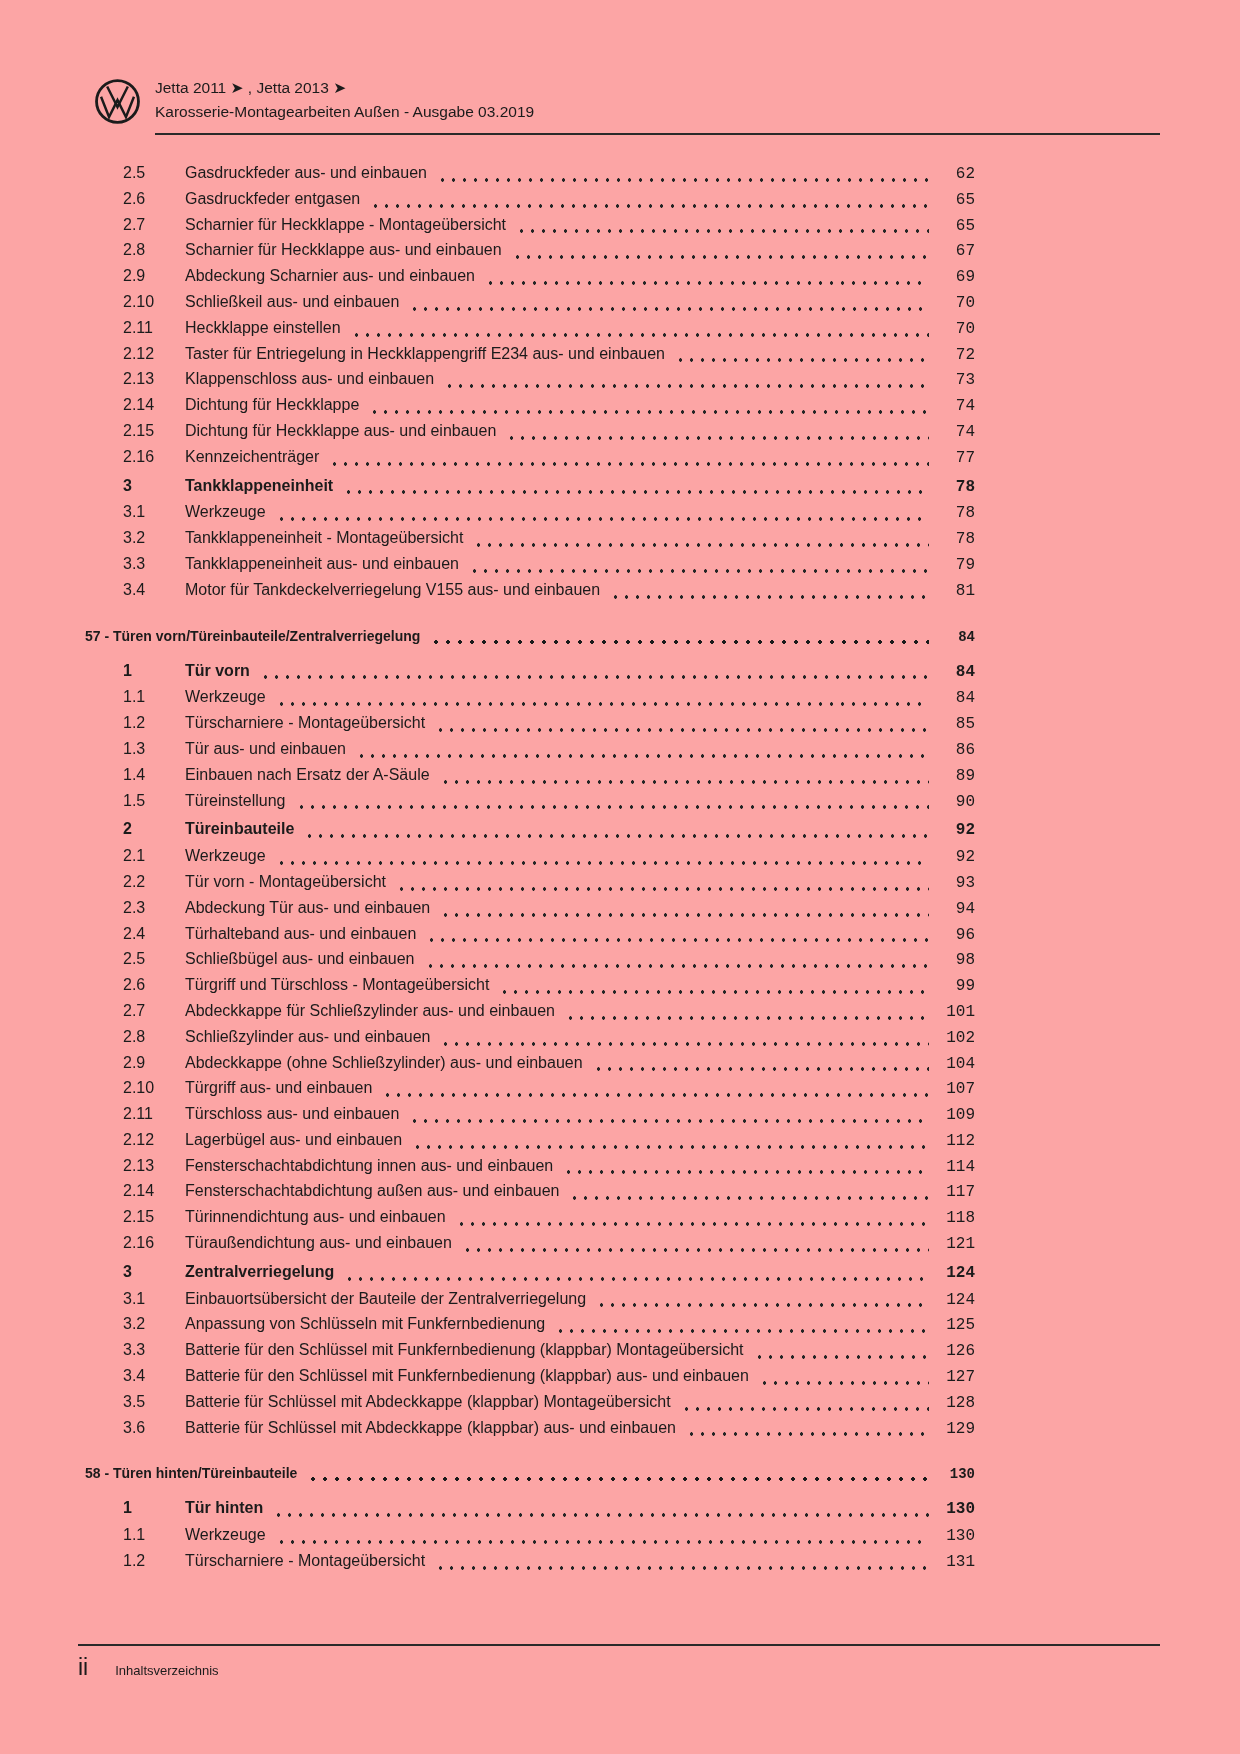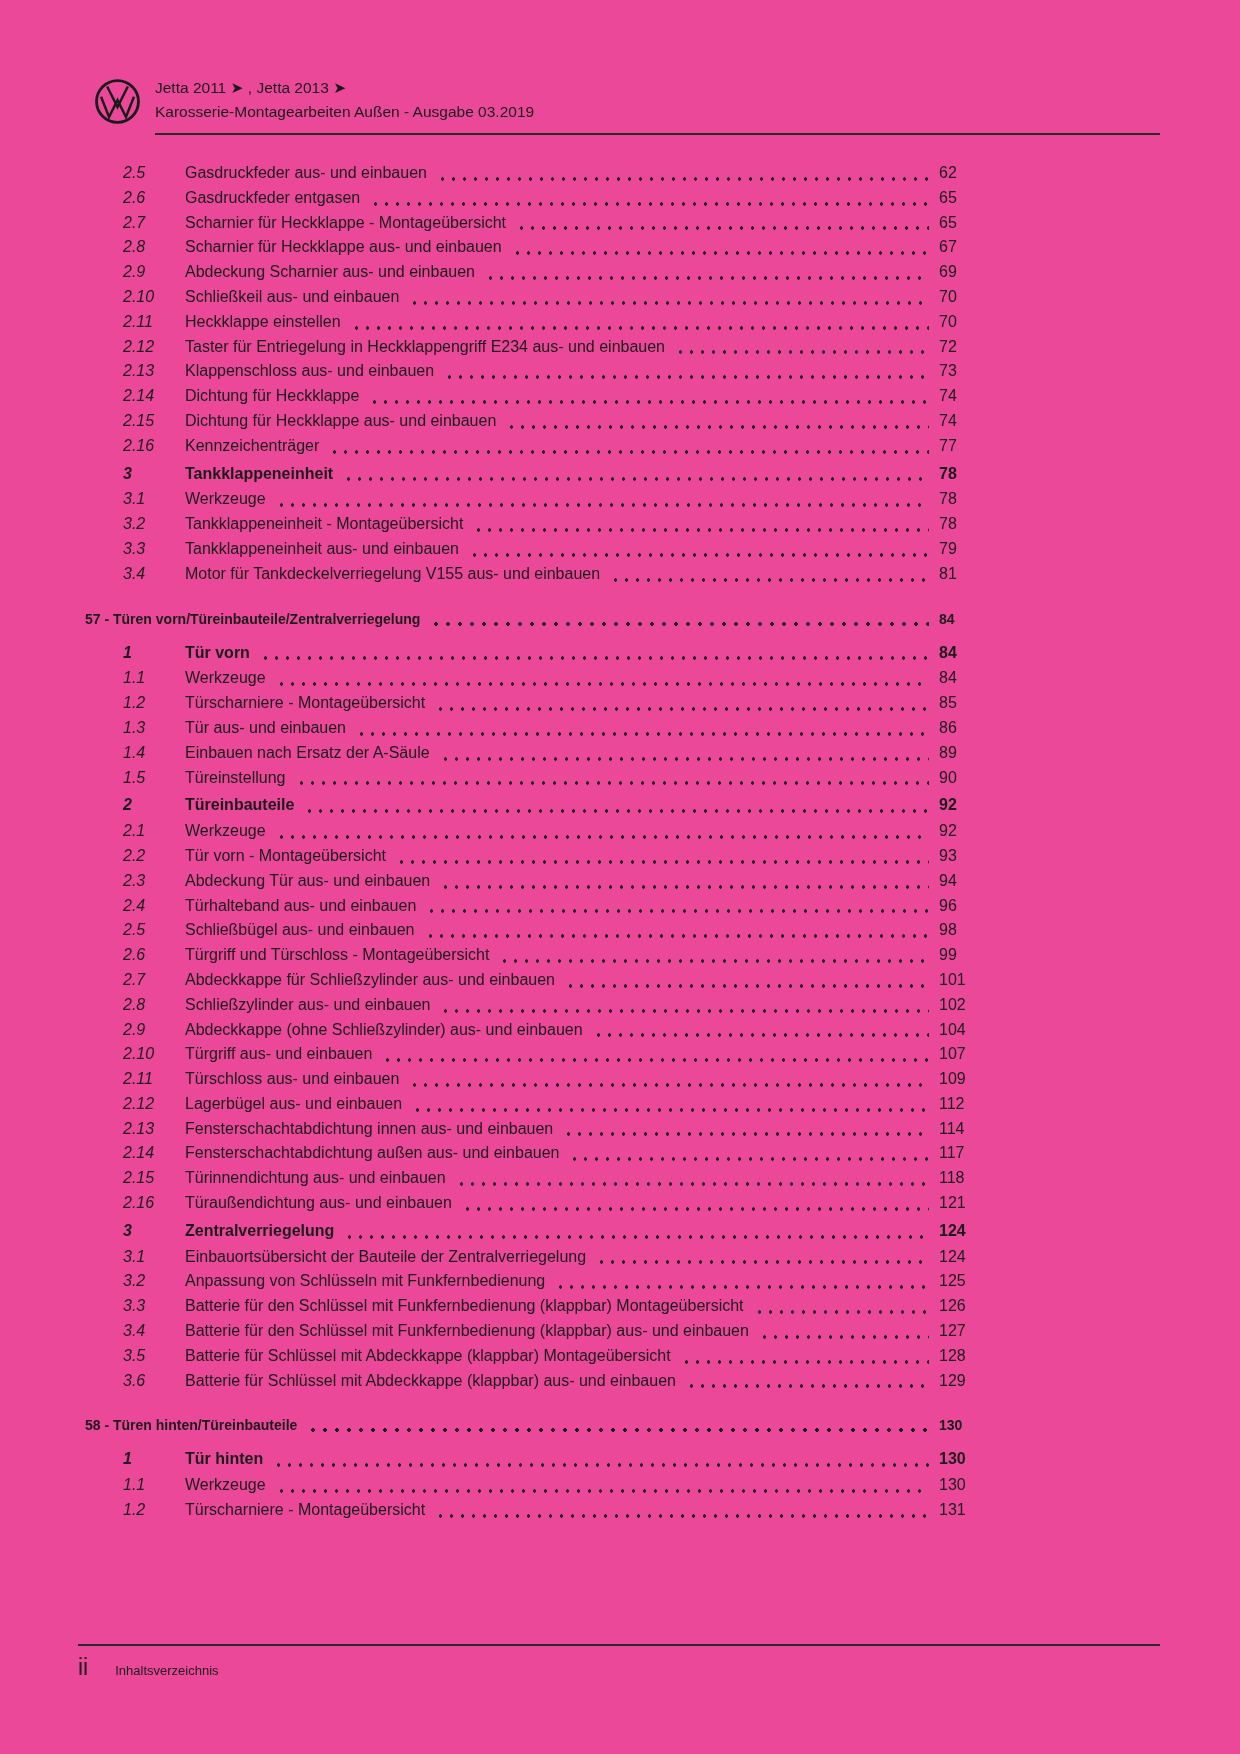--- a/index.html
+++ b/index.html
@@ -6,21 +6,21 @@
     margin: 0;
     padding: 0;
     background: #ffffff;
     font-family: "Liberation Sans", sans-serif;
     color: #1b1b1b;
   }
   .page {
     position: relative;
     width: 1240px;
     height: 1754px;
-    background: #ec4899;
+    background: #fca5a5;
     box-sizing: border-box;
     padding: 76px 80px 0 80px;
     overflow: hidden;
   }
 
   
   .header {
     display: flex;
     align-items: flex-start;
     gap: 14px;
@@ -49,21 +49,21 @@
     width: 895px;
   }
   .row {
     display: flex;
     align-items: baseline;
     font-size: 16px;
     line-height: 24.8px;
     white-space: nowrap;
   }
   .row.entry { padding-left: 43px; }
-  .row.entry .num { flex: none; width: 62px; font-style: italic; }
+  .row.entry .num { flex: none; width: 62px; }
   .row .title { flex: none; }
   .row .leader {
     flex: 1;
     align-self: stretch;
     position: relative;
     min-width: 18px;
     margin: 0 2px;
   }
   .row .leader::after {
     content: "";
@@ -73,20 +73,22 @@
     bottom: 5px;
     height: 4px;
     background-image: radial-gradient(circle, #252525 1.5px, transparent 1.9px);
     background-size: 11px 4px;
     background-repeat: repeat-x;
     background-position: left bottom;
   }
   .row .page-num {
     flex: none;
     min-width: 36px;
+    text-align: right;
+    font-family: Liberation Mono, monospace;
   }
   .row.bold { font-weight: bold; }
   .row.entry.bold { margin-top: 3px; margin-bottom: 1px; }
   .row.chapter {
     font-weight: bold;
     font-size: 14px;
     line-height: 25px;
     margin: 20px 0 9px 5px;
   }
   .row.chapter .num { flex: none; width: auto; }

